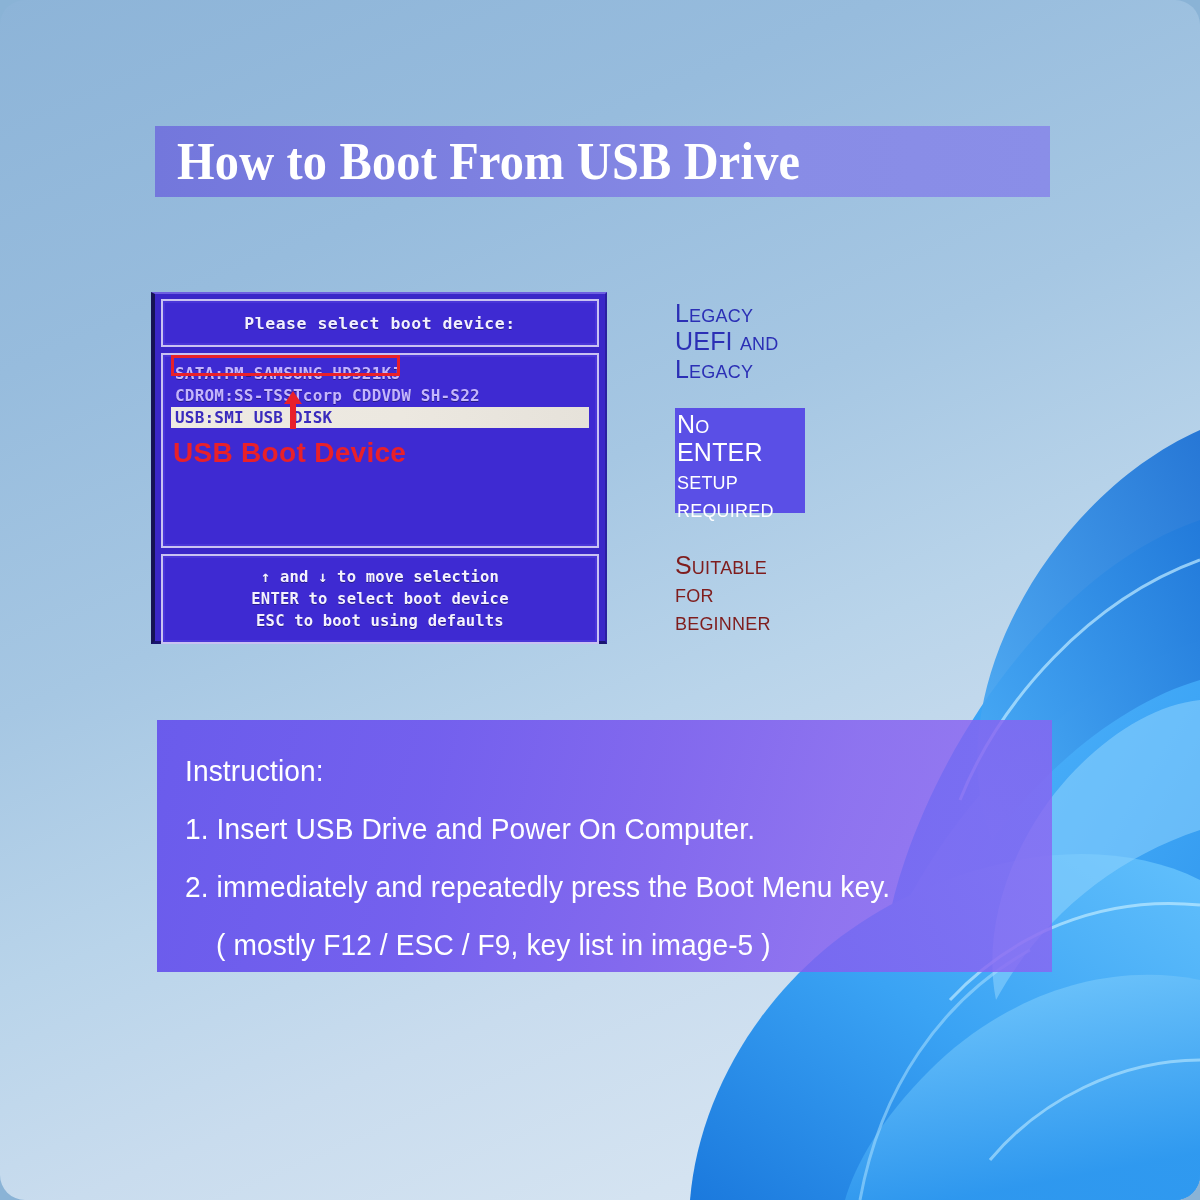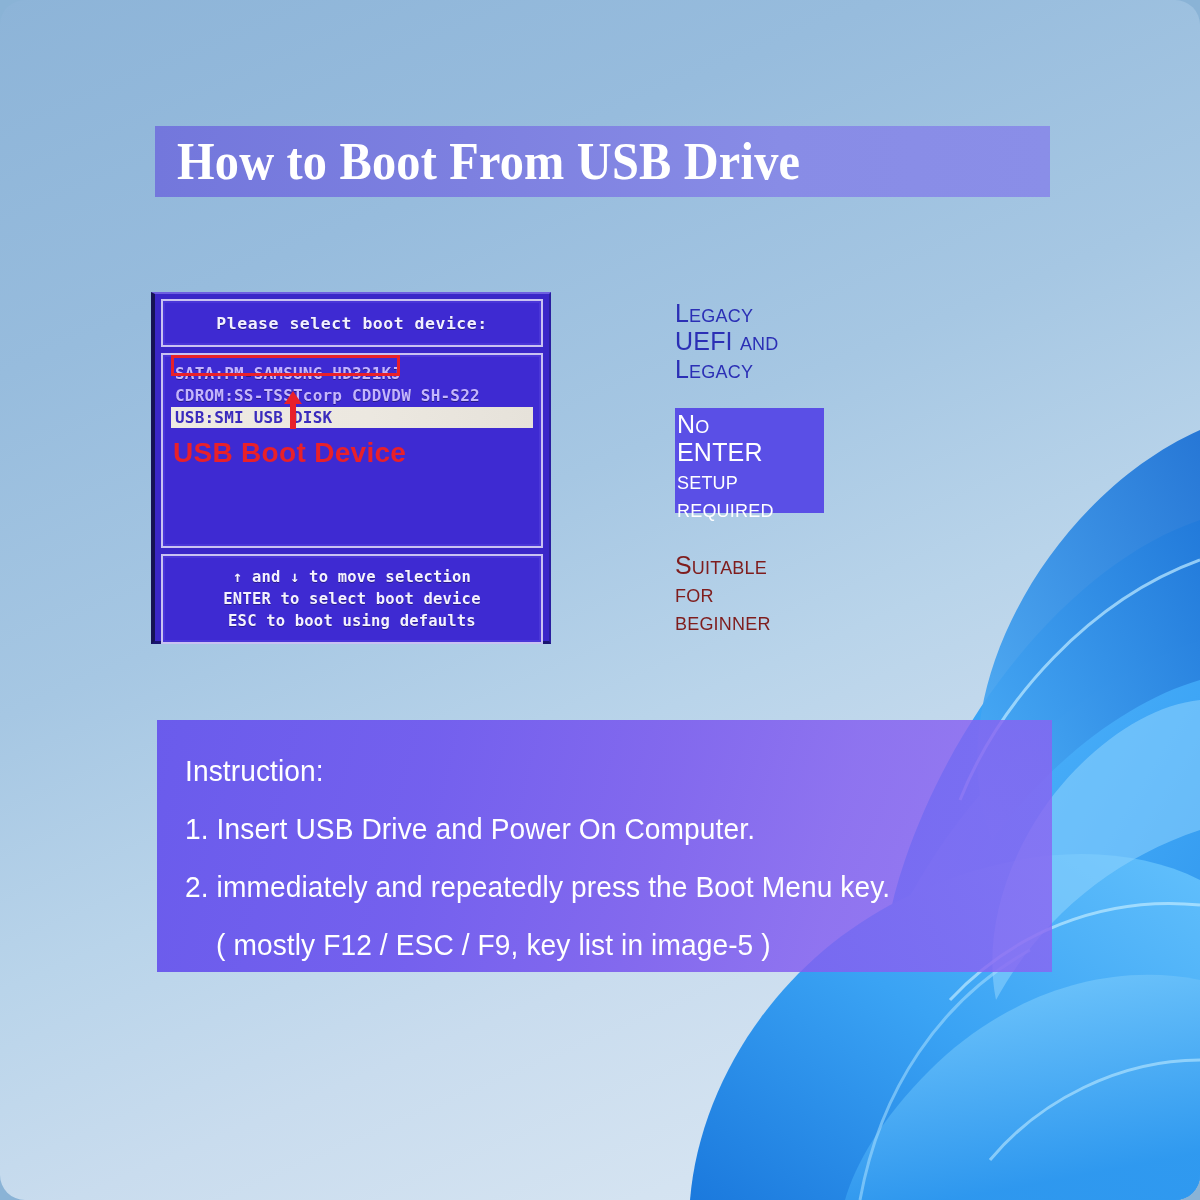--- a/index.html
+++ b/index.html
@@ -41,21 +41,21 @@
     color:#ffffff;
     letter-spacing:0.2px;
     margin-left:22px;
     transform:scaleX(0.93);
     transform-origin:left center;
     white-space:nowrap;
   }
 
   
   .bios{
-    position:absolute;left:151px;top:292px;width:400px;height:352px;
+    position:absolute;left:151px;top:292px;width:456px;height:352px;
     background:#3a27c8;
     border-left:4px solid #161354;
     border-top:2px solid #6d5fe0;
     border-right:2px solid #2a1fa0;
     border-bottom:3px solid #1a1570;
     box-sizing:border-box;
     font-family:"DejaVu Sans Mono","Liberation Mono",monospace;
   }
   .bios-inner{
     position:absolute;left:6px;top:5px;right:6px;bottom:6px;
@@ -122,21 +122,21 @@
   .feat{
     position:absolute;
     font-family:"Liberation Sans",sans-serif;
     font-variant:small-caps;
     font-size:25px;
     line-height:28px;
     letter-spacing:0.2px;
   }
   .feat-a{left:675px;top:299px;color:#2b2fb5;width:150px;}
   .feat-b{
-    left:675px;top:408px;width:149px;height:105px;
+    left:675px;top:408px;width:130px;height:105px;
     background:#5a4fe6;color:#ffffff;
     padding:2px 0 0 2px;box-sizing:border-box;
   }
   .feat-b .ln{white-space:nowrap;}
   .feat-c{left:675px;top:551px;color:#7f1d1d;width:160px;}
 
   
   .instr{
     position:absolute;left:157px;top:720px;width:895px;height:252px;
     background:linear-gradient(100deg,

